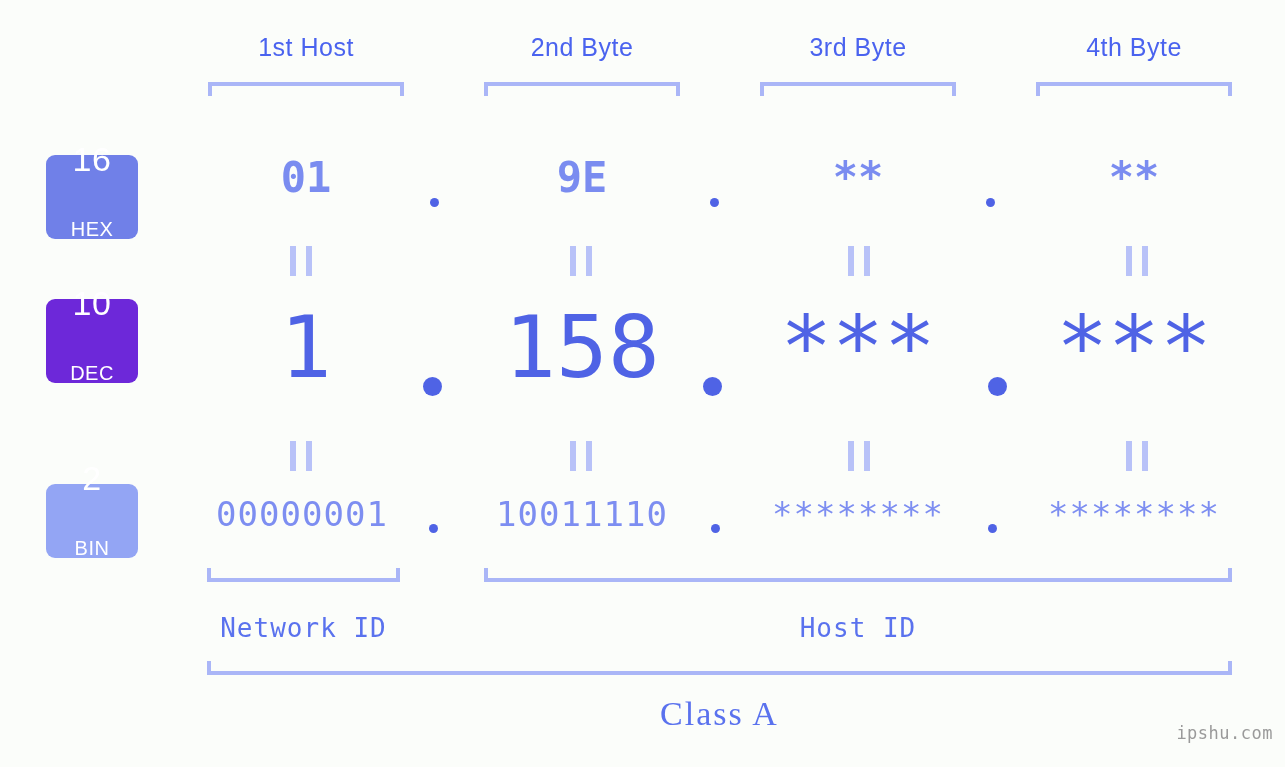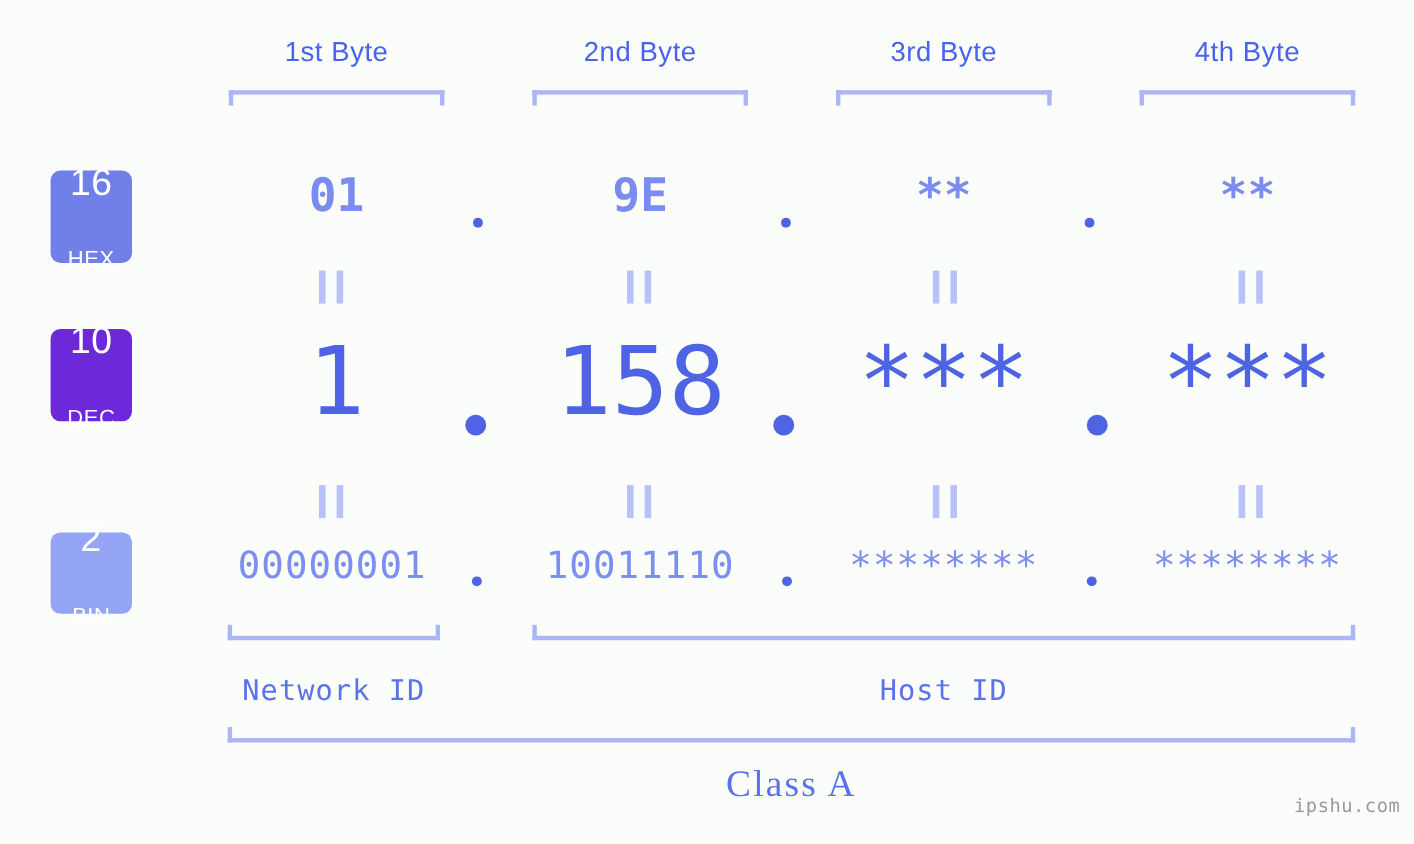--- a/index.html
+++ b/index.html
@@ -47,29 +47,29 @@
     border-left: 4px solid #aab6f7;
     border-right: 4px solid #aab6f7;
     height: 14px;
     box-sizing: border-box;
   }
 
   
   .badge {
     position: absolute;
     left: 46px;
-    width: 74px;
+    width: 92px;
     border-radius: 9px;
     color: #ffffff;
     text-align: center;
     font-family: "Liberation Sans", sans-serif;
     display: flex;
     flex-direction: column;
     align-items: center;
-    justify-content: center;
+    justify-content: flex-end;
     line-height: 1;
     gap: 40px;
   }
   .badge .num {
     font-size: 34px;
     font-weight: 400;
     letter-spacing: 0.5px;
   }
   .badge .lbl {
     font-size: 20px;
@@ -163,21 +163,21 @@
     font-size: 17px;
     color: #9a9a9a;
     letter-spacing: 0.5px;
   }
 </style>
 </head>
 <body>
 
 <div class="stage">
 
-  <div class="byte-header" style="left:208px;width:196px;">1st Byte</div>
+  <div class="byte-header" style="left:208px;width:196px;">1st Host</div>
   <div class="byte-header" style="left:484px;width:196px;">2nd Byte</div>
   <div class="byte-header" style="left:760px;width:196px;">3rd Byte</div>
   <div class="byte-header" style="left:1036px;width:196px;">4th Byte</div>
 
   <div class="bracket-down" style="left:208px;top:82px;width:196px;"></div>
   <div class="bracket-down" style="left:484px;top:82px;width:196px;"></div>
   <div class="bracket-down" style="left:760px;top:82px;width:196px;"></div>
   <div class="bracket-down" style="left:1036px;top:82px;width:196px;"></div>
 
   <div class="badge badge-hex">

